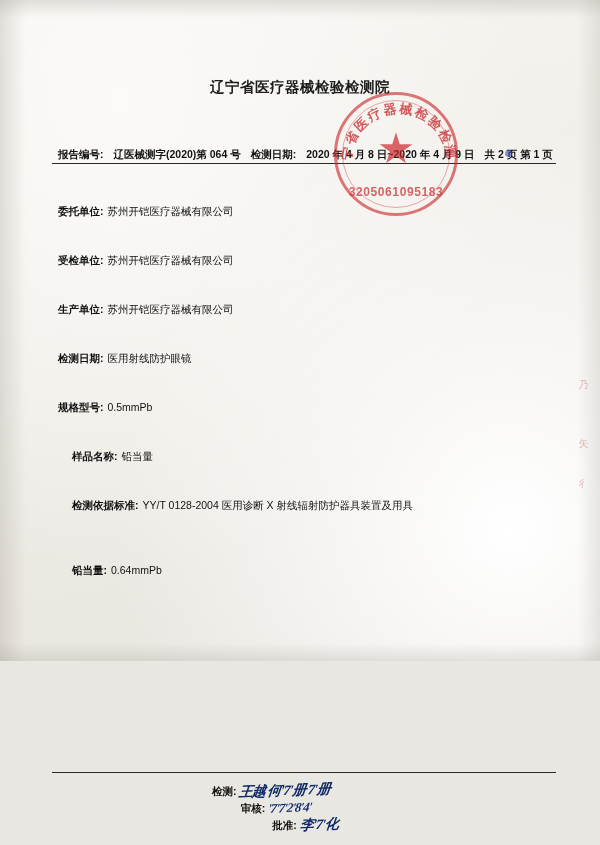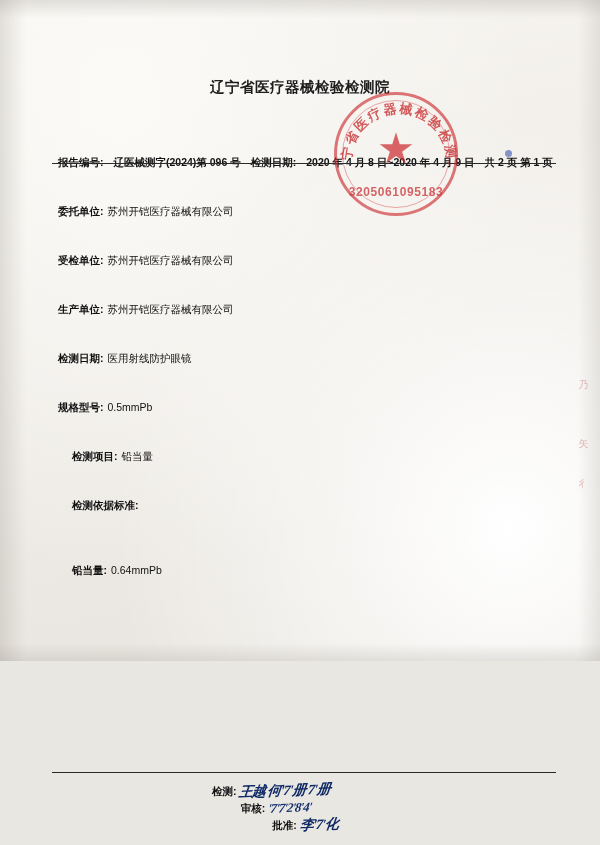--- a/index.html
+++ b/index.html
@@ -76,21 +76,21 @@
     top: 148px;
     left: 58px;
     right: 48px;
     font-size: 10.5px;
     font-weight: bold;
     color: #121212;
     display: flex;
     align-items: flex-end;
     white-space: nowrap;
   }
-  .meta-row .seg { margin-right: 10px; margin-top: 8px; }
+  .meta-row .seg { margin-right: 10px; }
   .meta-row .seg.pages { margin-left: auto; margin-right: 0; }
 
   .rule {
     position: absolute;
     left: 52px;
     right: 44px;
     height: 0;
     border-top: 1.1px solid #2a2a2a;
   }
   .rule-top { top: 163px; }
@@ -243,21 +243,21 @@
 
   <div class="paper-edge-top"></div>
   <div class="paper-edge-left"></div>
   <div class="paper-edge-right"></div>
   <div class="paper-edge-bottom"></div>
 
   <div class="org-title">辽宁省医疗器械检验检测院</div>
 
   <div class="meta-row">
     <span class="seg">报告编号:</span>
-    <span class="seg">辽医械测字(2024)第 096 号</span>
+    <span class="seg">辽医械测字(2020)第 064 号</span>
     <span class="seg">检测日期:</span>
     <span class="seg">2020 年 4 月 8 日~2020 年 4 月 9 日</span>
     <span class="seg pages">共 2 页 第 1 页</span>
   </div>
 
   <div class="rule rule-top"></div>
 
   <div class="fields">
     <div class="field">
       <span class="lbl">委托单位:</span>
@@ -273,25 +273,26 @@
     </div>
     <div class="field">
       <span class="lbl">检测日期:</span>
       <span class="val">医用射线防护眼镜</span>
     </div>
     <div class="field">
       <span class="lbl">规格型号:</span>
       <span class="val">0.5mmPb</span>
     </div>
     <div class="field sub">
-      <span class="lbl">检测项目:</span>
+      <span class="lbl">样品名称:</span>
       <span class="val">铅当量</span>
     </div>
     <div class="field sub">
       <span class="lbl">检测依据标准:</span>
+      <span class="val">YY/T 0128-2004 医用诊断 X 射线辐射防护器具装置及用具</span>
     </div>
 
     <div style="height:8px"></div>
 
     <div class="field indent2">
       <span class="lbl">铅当量:</span>
       <span class="val">0.64mmPb</span>
     </div>
   </div>
 

